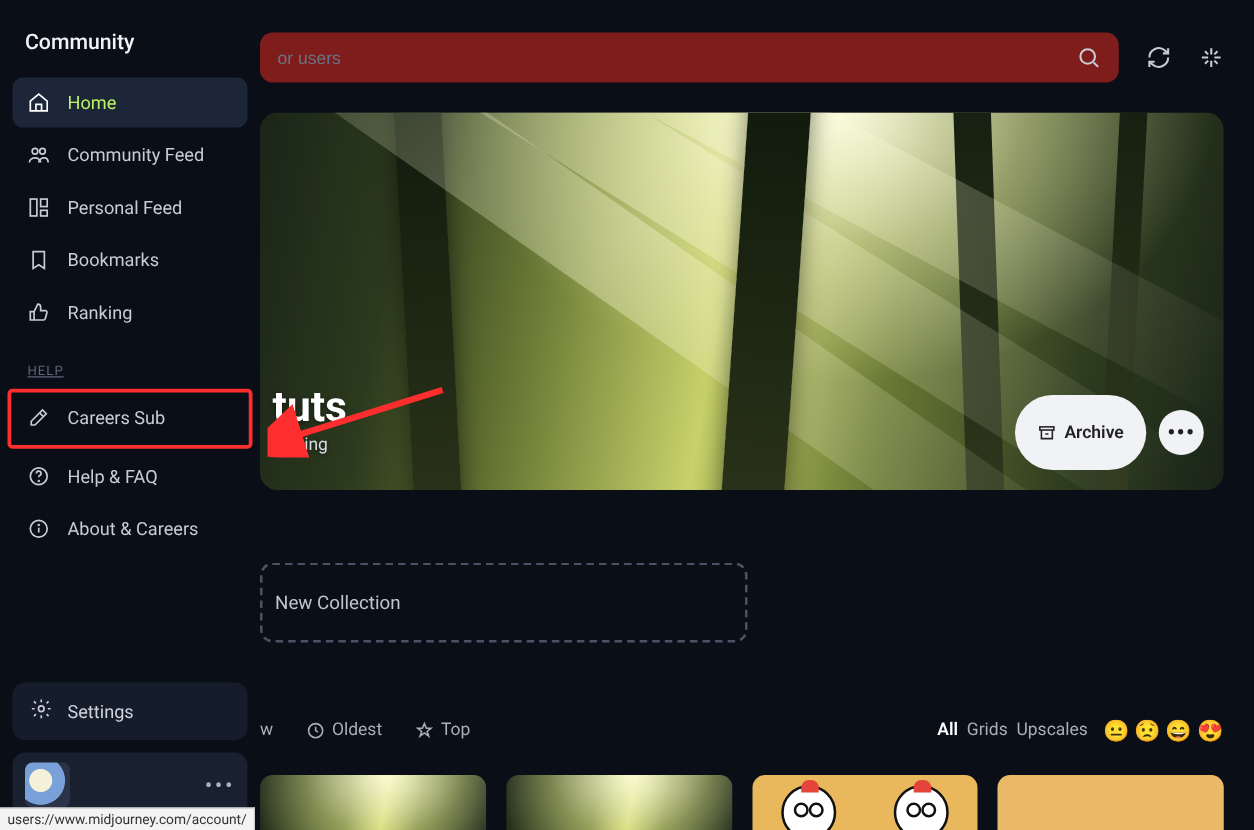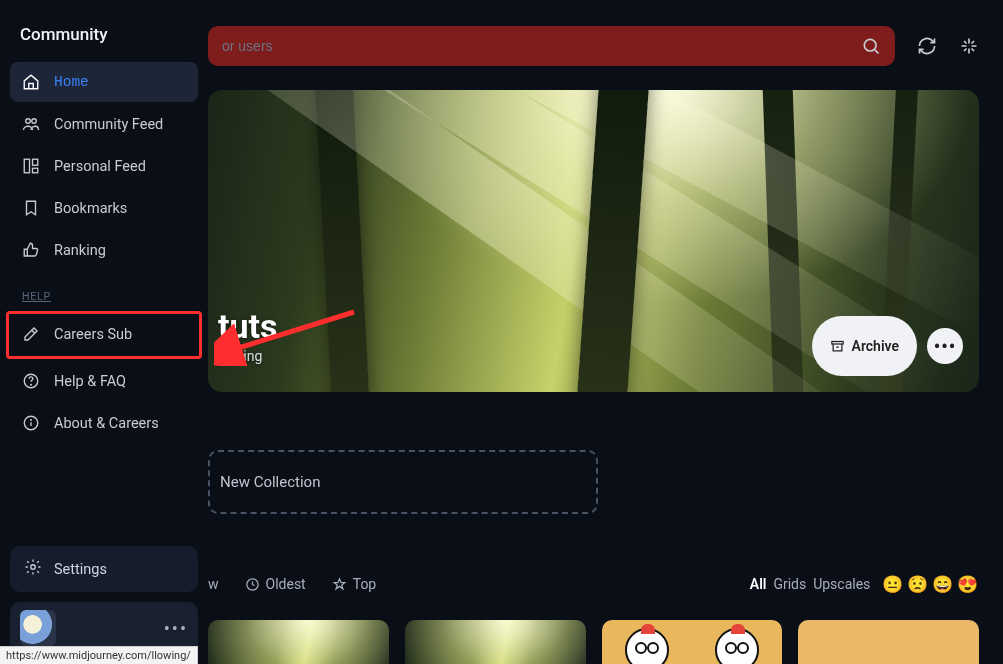--- a/index.html
+++ b/index.html
@@ -32,21 +32,21 @@
     display: flex;
     align-items: center;
     gap: 14px;
     padding: 11px 12px;
     border-radius: 8px;
     color: #c8ccd4;
     font-size: 14.5px;
     cursor: pointer;
     margin-bottom: 2px;
   }
-  .nav-item.active { background: #1c2638; color: #3b82f6; font-family: Liberation Mono, monospace; }
+  .nav-item.active { background: #1c2638; color: #bef264; }
   .nav-item .icon { width: 18px; height: 18px; display:flex; align-items:center; justify-content:center; flex-shrink:0; }
   .nav-item svg { width:18px; height:18px; stroke:#c8ccd4; fill:none; stroke-width:1.8; }
   .nav-item.active svg { stroke:#fff; }
   .section-label {
     font-size: 10.5px;
     letter-spacing: 0.8px;
     color: #5b647a;
     padding: 18px 12px 6px 12px;
     text-decoration: underline;
   }
@@ -397,13 +397,13 @@
 
 <svg class="arrow-annot" viewBox="0 0 150 60">
   <defs>
       <marker id="ah" markerWidth="12" markerHeight="12" refX="2" refY="5" orient="auto">
     <path d="M0 0 L10 5 L0 10 z" fill="#ff2e2e"></path>
       </marker>
     </defs>
   <path d="M140 6 L18 44" stroke="#ff2e2e" stroke-width="5" fill="none" marker-end="url(#ah)"></path>
 </svg>
 
-<div class="status-bar">https://www.midjourney.com/llowing/</div>
+<div class="status-bar">users://www.midjourney.com/account/</div>
 
 </body></html>

